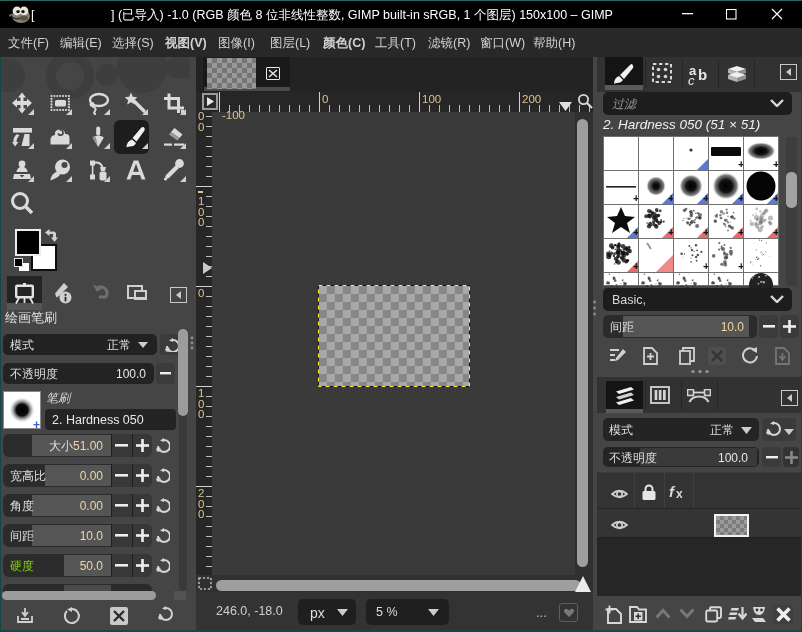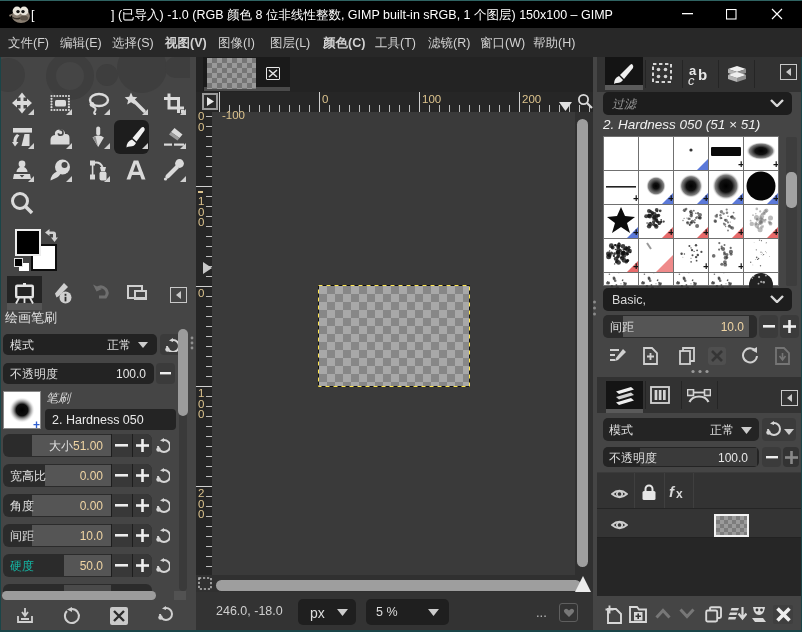--- a/index.html
+++ b/index.html
@@ -314,21 +314,21 @@
     <path d="M9 2 A6 6 0 1 1 3 8" fill="none" stroke="#d5d5d5" stroke-width="2"></path>
     <path d="M9 0 L9 4 L5 2.5 Z" fill="#d5d5d5"></path>
     <circle cx="3.5" cy="11.5" r="2.2" fill="#d5d5d5"></circle>
   </svg>
 <div class="ab" style="left:3px;top:554px;width:149px;height:23px;background:#2b2b2b;border-radius:6px;overflow:hidden;"></div>
 <div class="ab" style="left:64px;top:555px;width:47px;height:21px;background:#555;"></div>
 <div class="ab" style="left:111px;top:554px;width:1px;height:23px;background:#1e1e1e;"></div>
 <div class="ab" style="left:132px;top:554px;width:1px;height:23px;background:#1e1e1e;"></div>
 <div class="ab" style="left:112px;top:554px;width:20px;height:23px;background:#383838;"></div>
 <div class="ab" style="left:133px;top:554px;width:19px;height:23px;background:#383838;border-radius:0 6px 6px 0;"></div>
-<div class="ab tx" style="left:10px;top:560px;color:#14b8a6;">硬度</div>
+<div class="ab tx" style="left:10px;top:560px;color:#84cc16;">硬度</div>
 <div class="ab tx" style="left:103px;top:560px;color:#f0d5a4;text-align:right;width:0;direction:rtl;">50.0</div>
 <svg class="ab" style="left:115px;top:564px;" width="13" height="3" viewBox="0 0 13 3">
     <rect width="13" height="2.6" fill="#eee"></rect>
   </svg>
 <svg class="ab" style="left:136px;top:559px;" width="13" height="13" viewBox="0 0 13 13">
     <rect y="5.2" width="13" height="2.6" fill="#eee"></rect>
     <rect x="5.2" width="2.6" height="13" fill="#eee"></rect>
   </svg>
 <svg class="ab" style="left:155px;top:558px;" width="15" height="15" viewBox="0 0 15 15">
     <path d="M9 2 A6 6 0 1 1 3 8" fill="none" stroke="#d5d5d5" stroke-width="2"></path>

